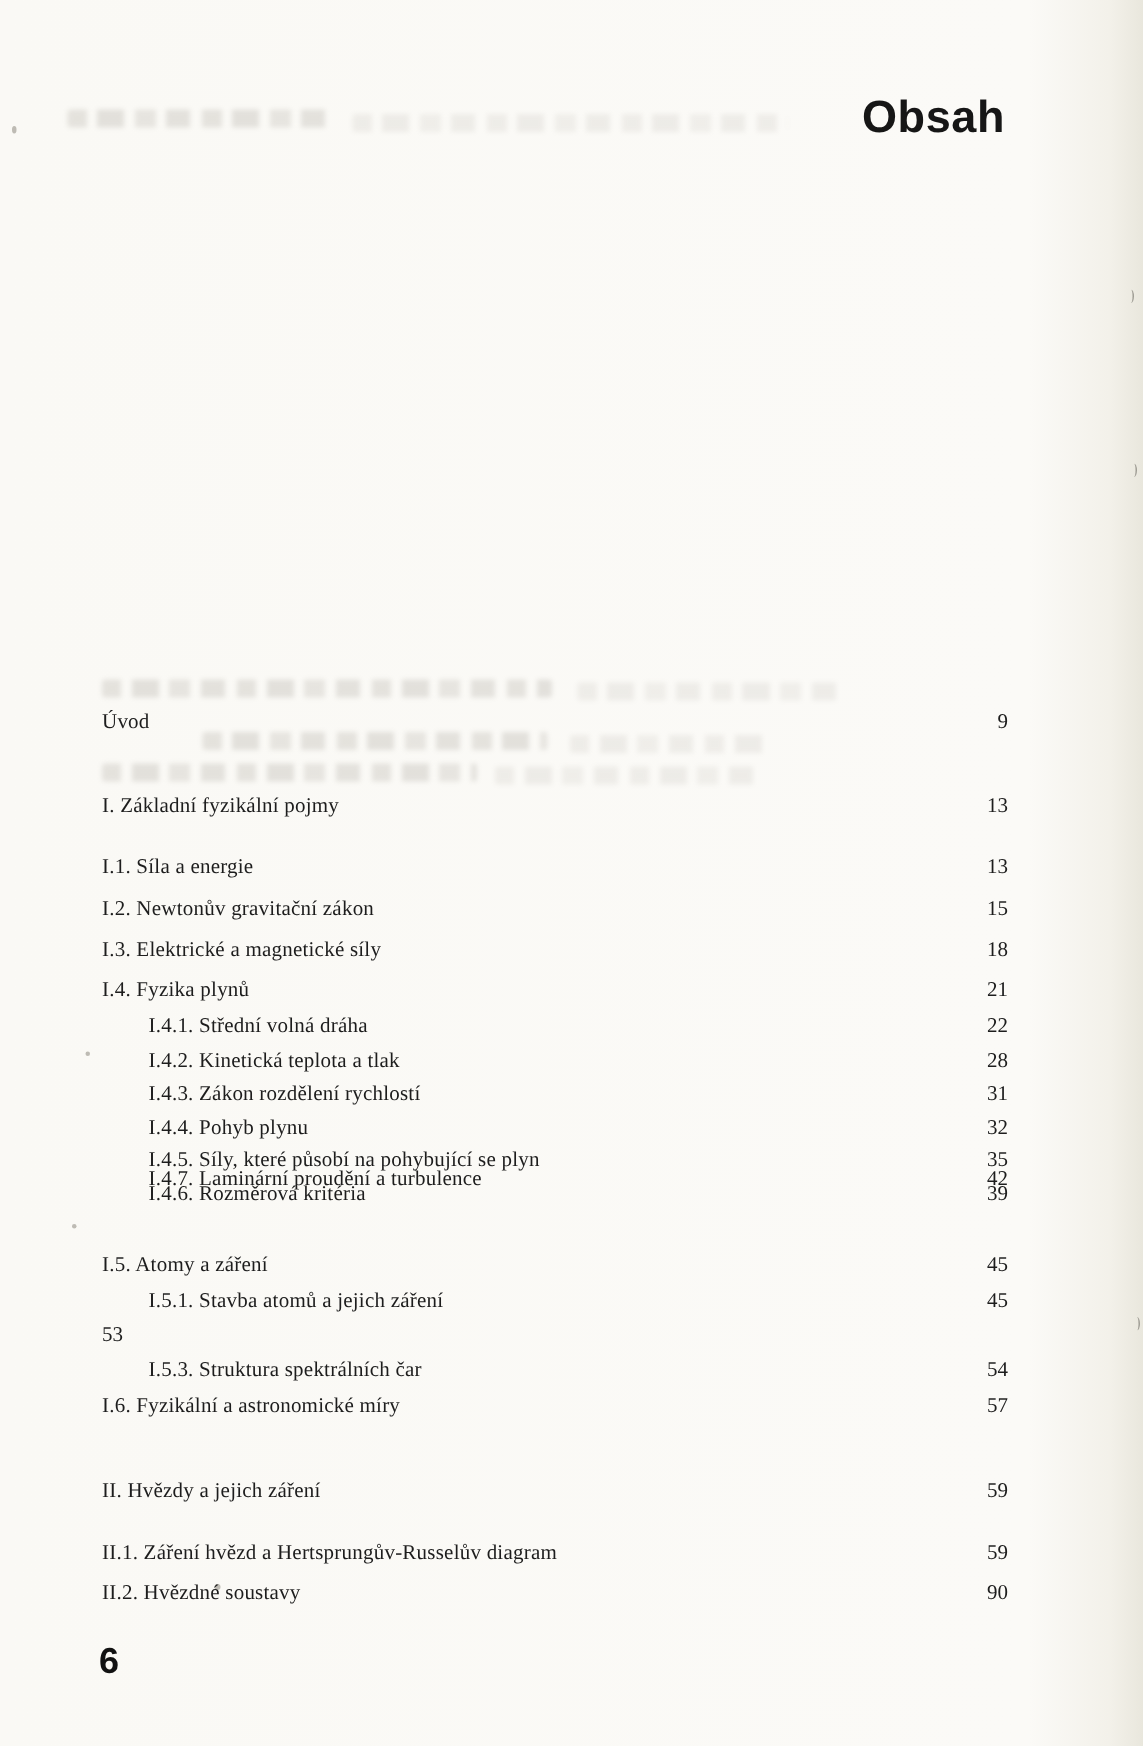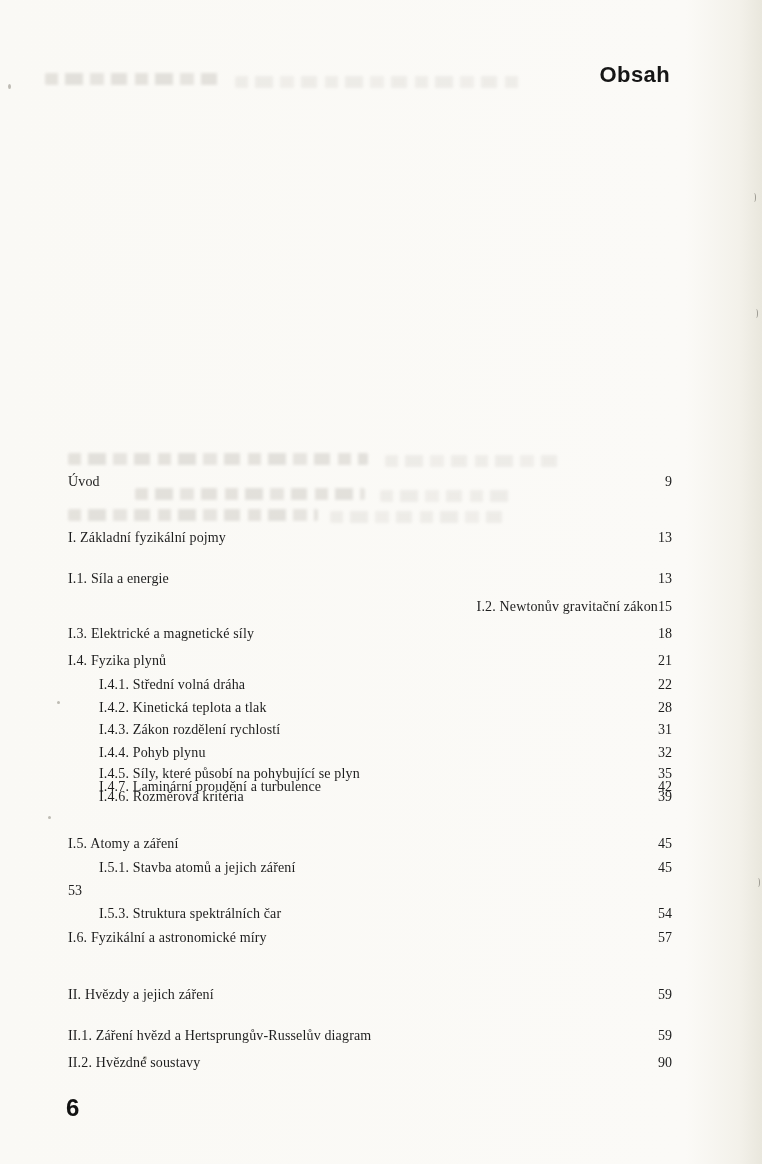--- a/index.html
+++ b/index.html
@@ -12,21 +12,21 @@
     background: linear-gradient(90deg, #faf9f5 0%, #fbfaf7 90%, #f3f1ea 97%, #e9e7dd 100%);
     font-family: "Liberation Serif", serif;
     color: #1d1d1d;
   }
   .title {
     position: absolute;
     top: 62px;
     right: 92px;
     font-family: "Liberation Sans", sans-serif;
     font-weight: bold;
-    font-size: 22px;
+    font-size: 30px;
     letter-spacing: 0.4px;
     color: #161616;
   }
   .row {
     position: absolute;
     left: 68px;
     width: 604px;
     display: flex;
     justify-content: space-between;
     font-size: 14px;
@@ -96,21 +96,21 @@
     <span class="pg">9</span>
   </div>
   <div class="row" style="top:527px;">
     <span class="lbl">I. Základní fyzikální pojmy</span>
     <span class="pg">13</span>
   </div>
   <div class="row" style="top:568px;">
     <span class="lbl">I.1. Síla a energie</span>
     <span class="pg">13</span>
   </div>
-  <div class="row" style="top:596px;justify-content:flex-end;">
+  <div class="row" style="top:596px;">
     <span class="lbl">I.2. Newtonův gravitační zákon</span>
     <span class="pg">15</span>
   </div>
   <div class="row" style="top:623px;">
     <span class="lbl">I.3. Elektrické a magnetické síly</span>
     <span class="pg">18</span>
   </div>
   <div class="row" style="top:650px;">
     <span class="lbl">I.4. Fyzika plynů</span>
     <span class="pg">21</span>

